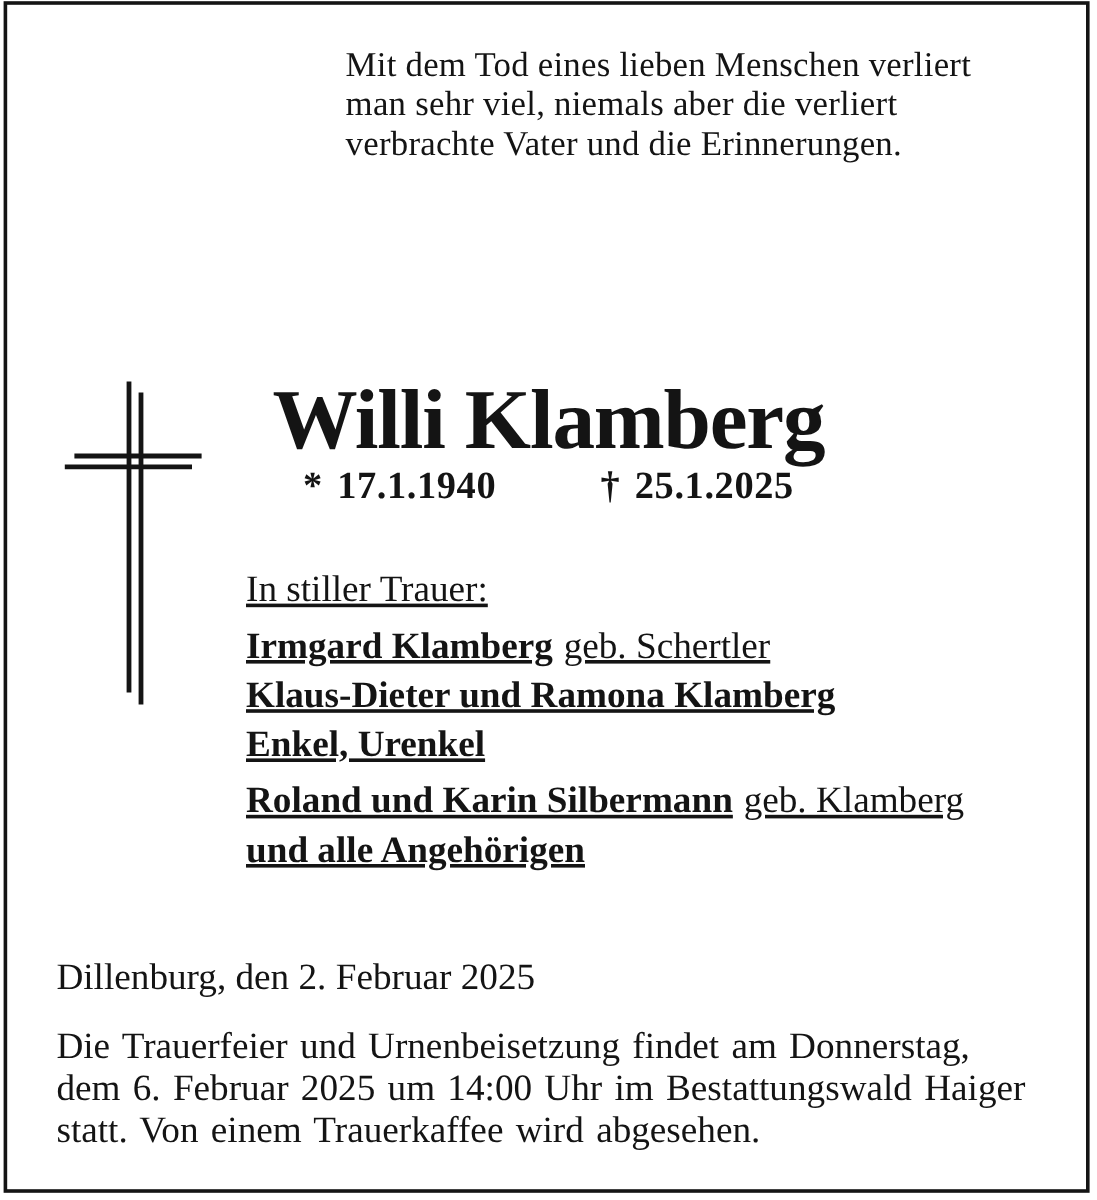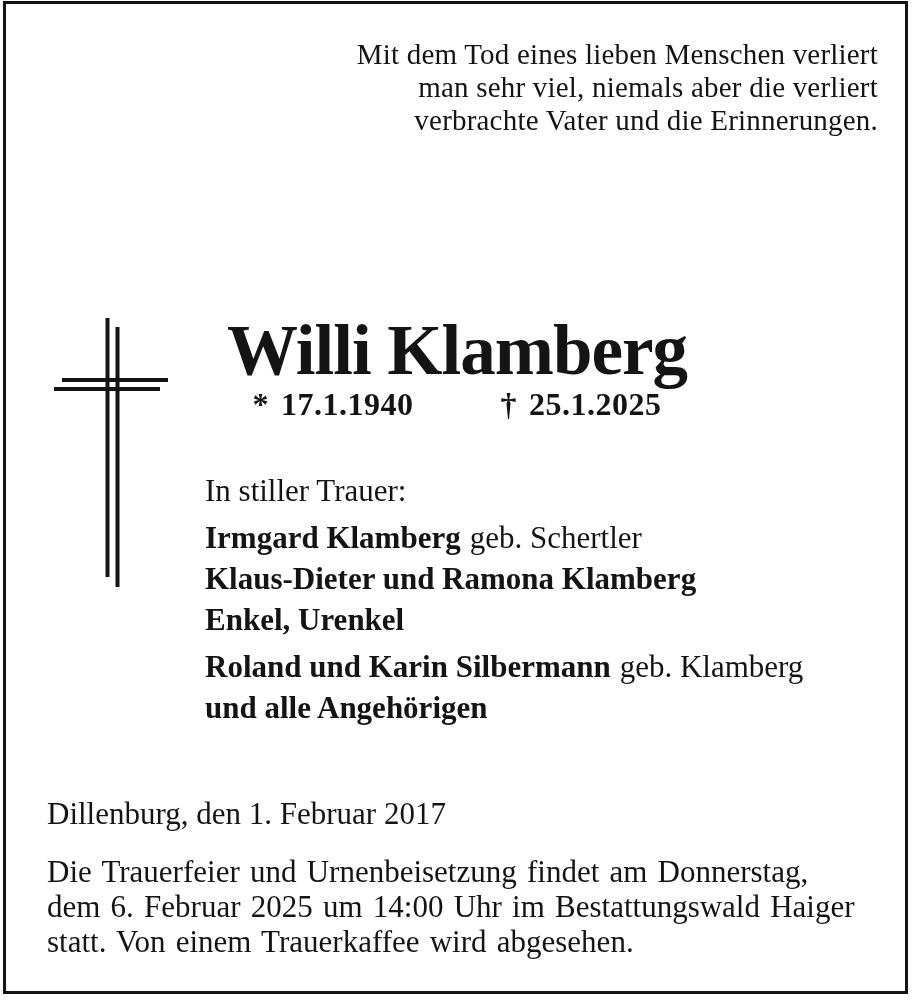--- a/index.html
+++ b/index.html
@@ -18,21 +18,21 @@
     left: 3px; top: 1px;
     width: 899px; height: 987px;
     border: 3px solid #141414;
     box-sizing: content-box;
   }
 
   .epigraph {
     position: absolute;
     left: 288px; top: 38px; width: 590px;
     font-size: 29px; line-height: 33px;
-    text-align: right;
+    text-align: left;
     letter-spacing: 0.2px;
   }
 
   .intro {
     position: absolute;
     left: 48px; top: 168px;
     font-size: 31px; line-height: 38px;
     word-spacing: 0.2em;
   }
 
@@ -57,21 +57,21 @@
     display: flex; justify-content: center; gap: 87px;
     font-size: 32px; font-weight: bold;
     letter-spacing: 0.5px;
   }
   .dates .date-group { white-space: nowrap; }
   .dates .sym { margin-right: 12px; }
 
   .mourning {
     position: absolute;
     left: 205px; top: 470px;
-    font-size: 31px; line-height: 41px;
+    font-size: 31px; line-height: 41px; text-decoration: underline;
   }
   .mourning-heading { font-weight: normal; }
   .mourner { font-weight: bold; white-space: nowrap; }
   .mourner.gap-before { margin-top: 6px; }
   .mourner .suffix { font-weight: normal; margin-left: 9px; }
   .mourner .suffix:empty { display: none; }
 
   .dateline {
     position: absolute;
     left: 47px; top: 796px;
@@ -130,21 +130,21 @@
       <span class="mname">Enkel, Urenkel</span>
     </div>
     <div class="mourner gap-before">
       <span class="mname">Roland und Karin Silbermann</span><span class="suffix">geb. Klamberg</span>
     </div>
     <div class="mourner">
       <span class="mname">und alle Angehörigen</span>
     </div>
   </div>
 
-  <div class="dateline">Dillenburg, den 1. Februar 2017</div>
+  <div class="dateline">Dillenburg, den 2. Februar 2025</div>
 
   <div class="funeral">
       <div class="line">Die Trauerfeier und Urnenbeisetzung findet am Donnerstag,</div>
       <div class="line">dem 6. Februar 2025 um 14:00 Uhr im Bestattungswald Haiger</div>
       <div class="line">statt. Von einem Trauerkaffee wird abgesehen.</div>
     </div>
 
 </div>
 
 </body></html>

